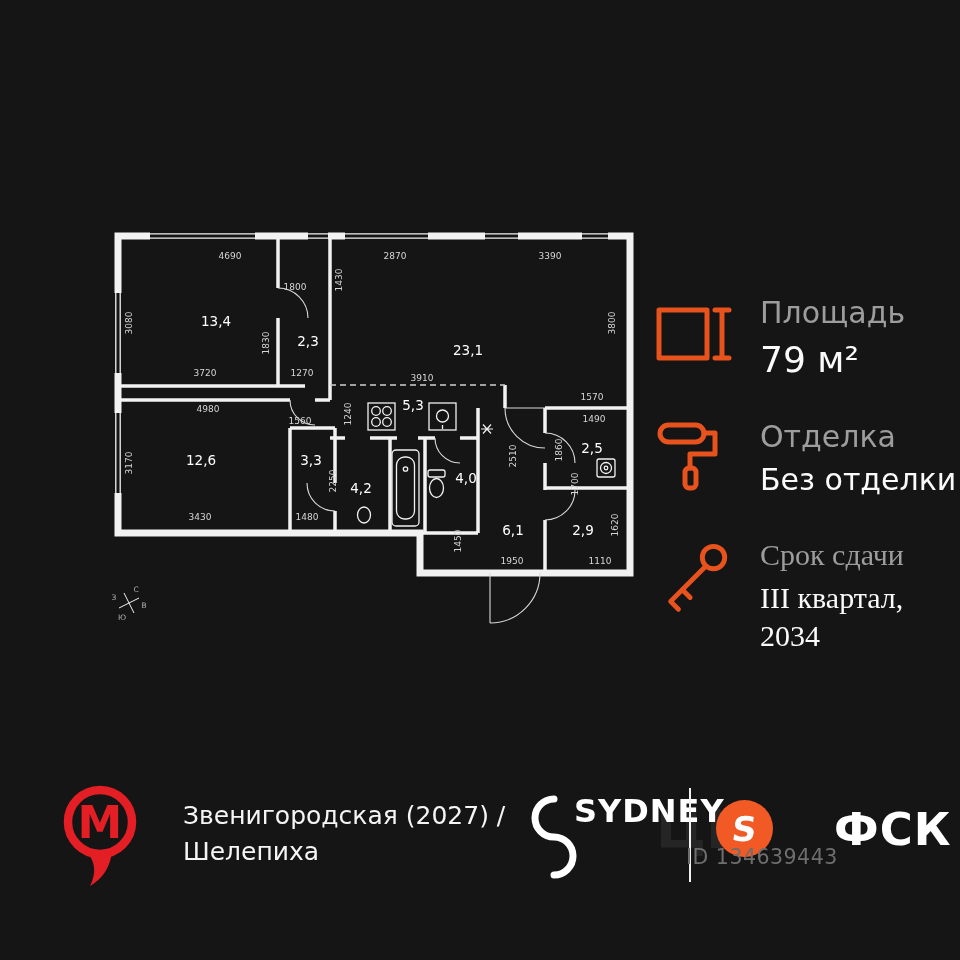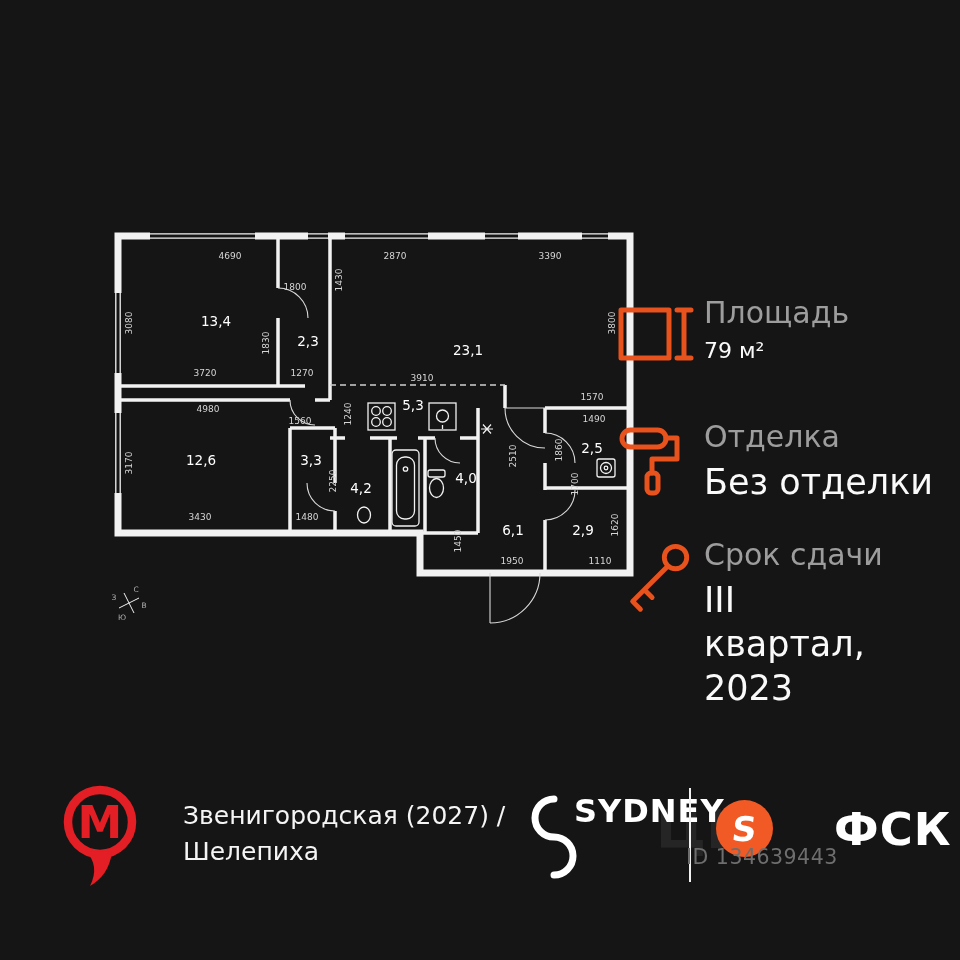--- a/index.html
+++ b/index.html
@@ -13,26 +13,26 @@
   .wall-in{stroke-width:3.5;}
   .thin{stroke-width:1.3;}
   .door{stroke:#d9d9d9;stroke-width:1.1;fill:none;}
   .dash{stroke:#cfcfcf;stroke-width:1.4;stroke-dasharray:6 4;fill:none;}
   .erase{fill:#151515;stroke:none;}
   .dim{font-size:9px;fill:#d6d6d6;text-anchor:middle;}
   .room{font-size:13.5px;fill:#ffffff;text-anchor:middle;}
   .compass-letter{font-size:7.5px;fill:#b0b0b0;text-anchor:middle;}
 
   
-  .info-row{position:absolute;left:618px;display:flex;gap:8px;align-items:flex-start;}
+  .info-row{position:absolute;left:656px;display:flex;gap:26px;align-items:flex-start;}
   .info-icon{flex:0 0 78px;}
   .accent-stroke{stroke:#E8531D;fill:none;stroke-width:5;stroke-linecap:round;stroke-linejoin:round;}
   .info-label{font-size:30px;color:#9d9d9d;line-height:1.1;}
-  .info-value{font-size:35px;color:#fafafa;line-height:1.25;margin-top:8px;}
-  .info-value.big{font-size:22px;}
+  .info-value{font-size:30px;color:#fafafa;line-height:1.25;margin-top:8px;}
+  .info-value.big{font-size:36px;}
   .wrap200{width:200px;}
 
   
   .metro-logo{position:absolute;left:50px;top:780px;}
   .stations{position:absolute;left:183px;top:798px;width:330px;font-size:25px;line-height:1.45;color:#f5f5f5;}
   .sydney-glyph{position:absolute;left:506px;top:789px;}
   .sydney-word{position:absolute;left:574px;top:792px;font-size:32px;font-weight:bold;letter-spacing:1px;line-height:1.22;color:#fff;}
   .divider{position:absolute;left:689px;top:788px;width:2px;height:94px;background:#f0f0f0;}
   .wm-partial{position:absolute;left:656px;top:798px;font-size:54px;font-weight:bold;color:rgba(255,255,255,0.07);z-index:1;}
   .fsk-circle{position:absolute;left:716px;top:800px;width:57px;height:57px;border-radius:50%;
@@ -175,40 +175,40 @@
   <svg class="info-icon" width="78" height="80" viewBox="0 0 78 80">
     <rect class="accent-stroke" x="3" y="14" width="48" height="48"></rect>
     <path class="accent-stroke" d="M59,14 H73 M66,14 V62 M59,62 H73"></path>
   </svg>
   <div>
     <div class="info-label">Площадь</div>
     <div class="info-value big">79 м²</div>
   </div>
 </div>
 
-<div class="info-row" style="top:420px;align-items:flex-end;">
+<div class="info-row" style="top:420px;">
   <svg class="info-icon" width="78" height="80" viewBox="0 0 78 80">
     <rect class="accent-stroke" x="4" y="5" width="44" height="17" rx="8.5"></rect>
     <path class="accent-stroke" d="M48,13 H59 V34 H34 V48"></path>
     <rect class="accent-stroke" x="29" y="48" width="11" height="20" rx="4"></rect>
   </svg>
   <div>
     <div class="info-label">Отделка</div>
     <div class="info-value">Без отделки</div>
   </div>
 </div>
 
-<div class="info-row" style="top:538px;">
+<div class="info-row" style="top:538px;font-family:Liberation Serif, serif;">
   <svg class="info-icon" width="78" height="80" viewBox="0 0 80 80">
     <circle class="accent-stroke" cx="59" cy="19" r="11.5"></circle>
     <path class="accent-stroke" d="M51,28 L15,64 M15,64 L23,72 M27,52 L35,60"></path>
   </svg>
   <div>
     <div class="info-label">Срок сдачи</div>
-    <div class="info-value wrap200">III квартал, 2023</div>
+    <div class="info-value wrap200">III квартал, 2034</div>
   </div>
 </div>
 
 <svg class="metro-logo" width="100" height="108" viewBox="0 0 100 108">
   <circle cx="50" cy="42" r="32" fill="none" stroke="#E31E24" stroke-width="8.5"></circle>
   <text x="50" y="58" text-anchor="middle" font-size="45" font-weight="bold" fill="#E31E24">М</text>
   <path d="M62,72 C60,88 52,99 40,106 C47,92 45,81 36,71 Z" fill="#E31E24"></path>
 </svg>
 
 <div class="stations">Звенигородская (2027) / Шелепиха</div>

